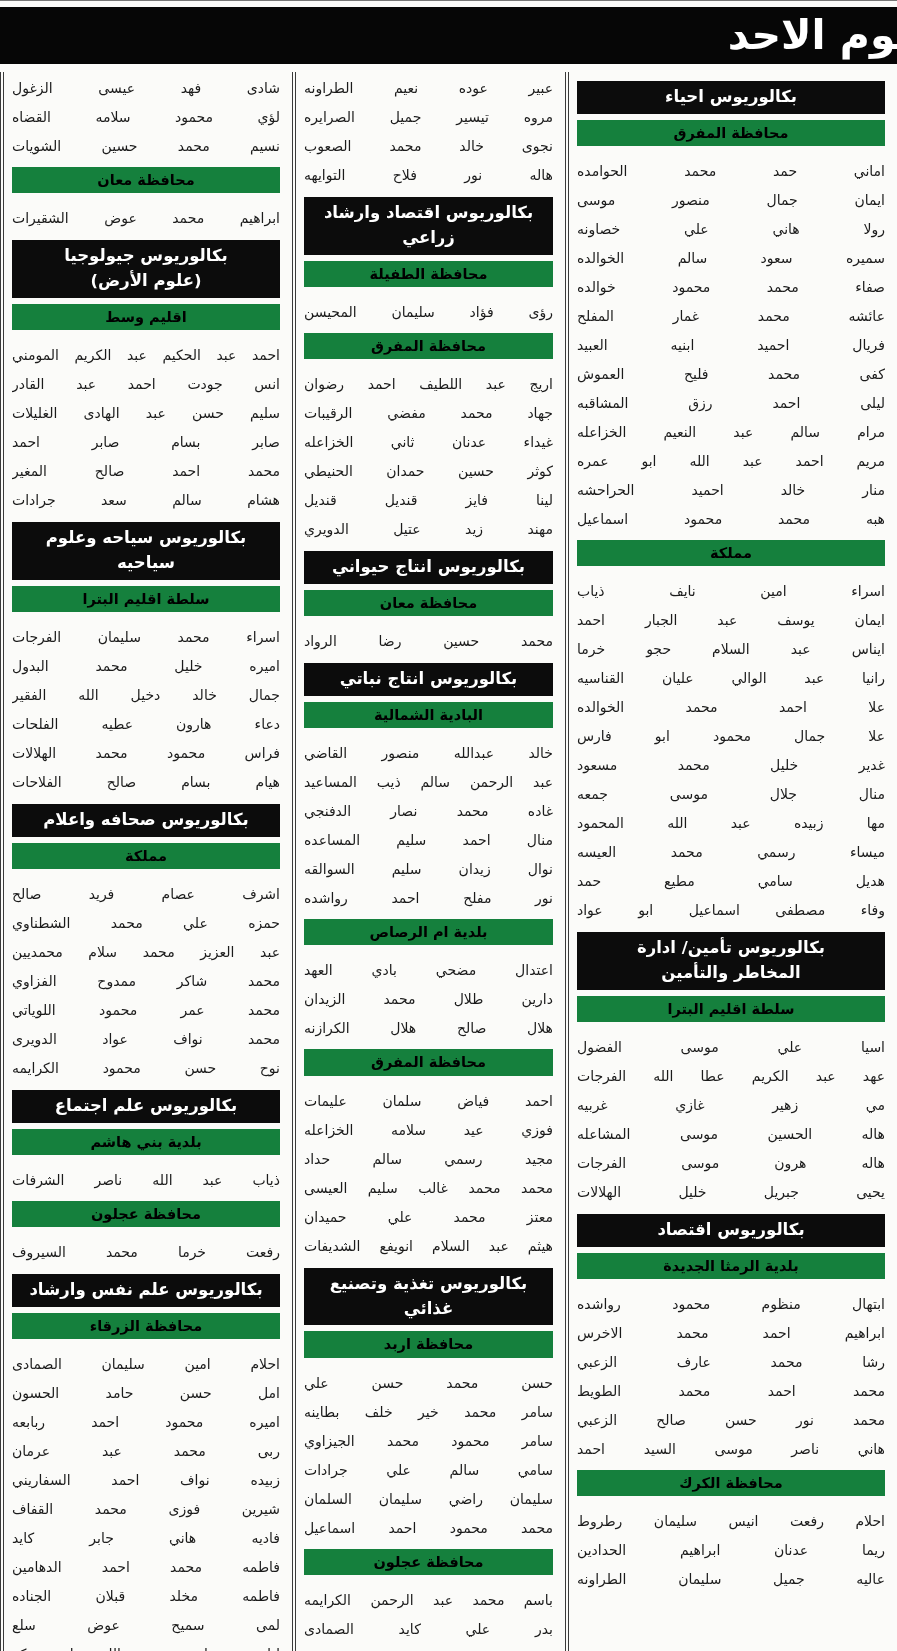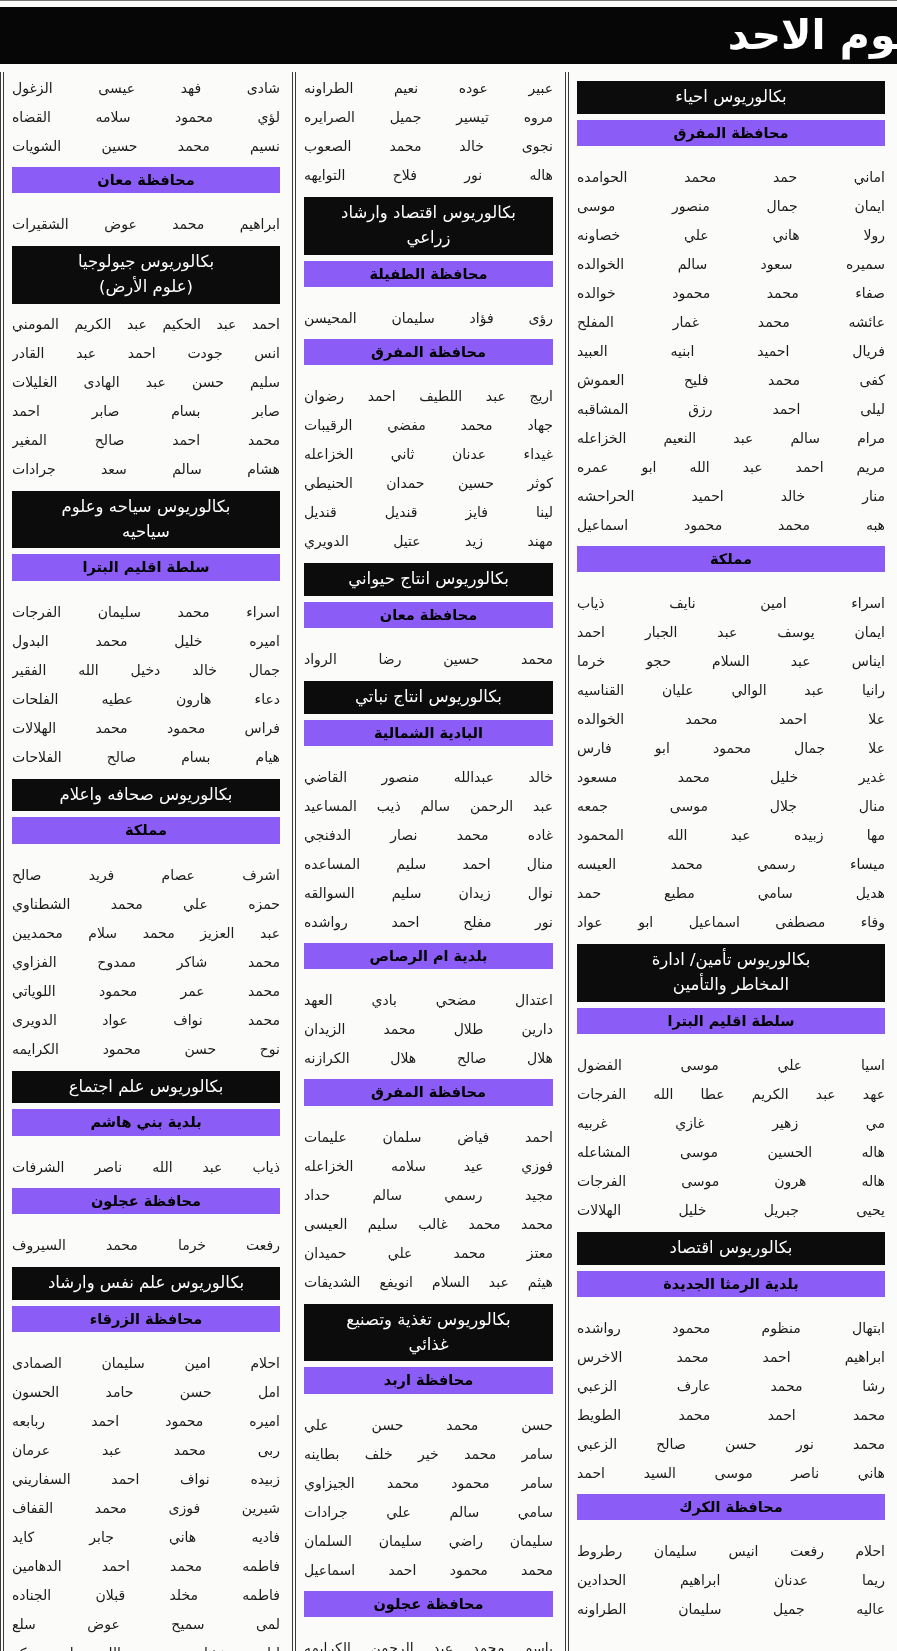--- a/index.html
+++ b/index.html
@@ -20,27 +20,27 @@
   .cols { display:flex; align-items:stretch; margin-top:8px; }
   .col {
     box-sizing:border-box; height:1580px; overflow:hidden;
     padding:2px 12px 16px 8px; border-left:4px double #3a3a3a;
   }
   .col-a { width:332px; }
   .col-b { width:273px; }
   .col-c { width:292px; }
   .hdr {
     background:#0c0c0c; color:#ffffff; text-align:center;
-    font-weight:normal; font-size:16.5px; line-height:1.5;
+    font-weight:bold; font-size:16.5px; line-height:1.5;
     padding:4px 3px; margin:7px 0 6px;
   }
   .sub {
-    background:#8b5cf6; color:#000000; text-align:center;
+    background:#15803d; color:#000000; text-align:center;
     font-weight:bold; font-size:14.5px; line-height:1.4;
-    padding:3px 2px; margin:6px 0 17px;
+    padding:3px 2px; margin:6px 0 11px;
   }
   .nm {
     font-size:14px; line-height:29px; color:#1b1b1b;
     text-align:justify; text-align-last:justify;
     white-space:nowrap; overflow:hidden;
   }
 </style>
 </head>
 <body>
 
@@ -170,20 +170,21 @@
       <div class="col col-c">
         <div class="nm">شادى فهد عيسى الزغول</div>
         <div class="nm">لؤي محمود سلامه القضاه</div>
         <div class="nm">نسيم محمد حسين الشويات</div>
         <div class="sub">محافظة معان</div>
         <div class="nm">ابراهيم محمد عوض الشقيرات</div>
         <div class="hdr">
           <div>بكالوريوس جيولوجيا</div>
           <div>(علوم الأرض)</div>
         </div>
+        <div class="sub">اقليم وسط</div>
         <div class="nm">احمد عبد الحكيم عبد الكريم المومني</div>
         <div class="nm">انس جودت احمد عبد القادر</div>
         <div class="nm">سليم حسن عبد الهادى الغليلات</div>
         <div class="nm">صابر بسام صابر احمد</div>
         <div class="nm">محمد احمد صالح المغير</div>
         <div class="nm">هشام سالم سعد جرادات</div>
         <div class="hdr">
           <div>بكالوريوس سياحه وعلوم</div>
           <div>سياحيه</div>
         </div>

